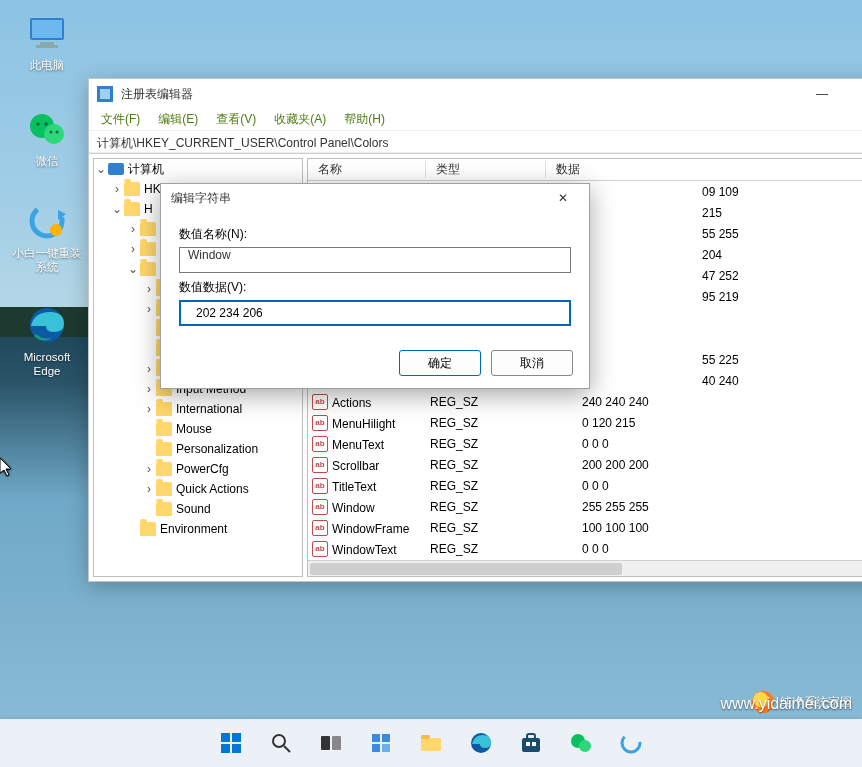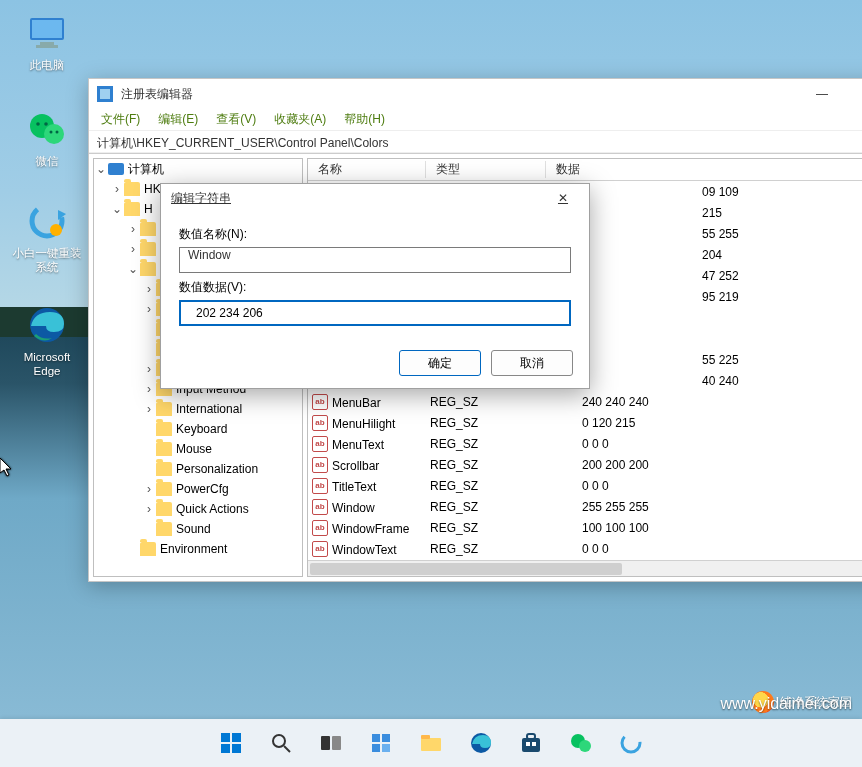--- a/index.html
+++ b/index.html
@@ -43,21 +43,21 @@
 .listbody { flex:1; overflow:auto; position:relative; }
 .row { display:flex; height:21px; align-items:center; }
 .row .c1 { width:118px; display:flex; align-items:flex-end; padding-left:4px; }
 .row .c2 { width:120px; padding-left:4px; } .row .c3 { flex:1; padding-left:4px;margin-left:32px; }
 .vico { width:16px; height:16px; margin-right:4px; background:#fff; border:1px solid #c24a4a; border-radius:2px; display:flex; align-items:center; justify-content:center; font-size:8px; color:#c24a4a; font-weight:bold; }
 .listscroll { height:16px; background:#f0f0f0; border-top:1px solid #d0d0d0; position:relative; }
 .listscroll::after { content:""; position:absolute; left:2px; top:2px; height:12px; width:50%; background:#cfcfcf; border-radius:2px; }
 
 
 .dialog { position:absolute; left:160px; top:183px; width:430px; background:#fff; border:1px solid #a0a0a0; box-shadow: 0 6px 24px rgba(0,0,0,0.35); }
-.dialog .dtitle { height:28px; display:flex; align-items:center; padding:0 10px; color:#333;text-decoration:underline; }
+.dialog .dtitle { height:28px; display:flex; align-items:center; padding:0 10px; color:#333; }
 .dialog .dclose { margin-left:auto; width:32px; text-align:center; }
 .dialog .dbody { padding: 8px 18px 12px; }
 .dialog label { display:block; margin:6px 0 4px; }
 .dialog .field { width:100%; height:26px; border:1px solid #7a7a7a; padding:0 8px; background:#fff; }
 .dialog .field.ro { color:#333; }
 .dialog .field.focus { border:1px solid #0067c0; box-shadow: inset 0 0 0 1px #0067c0; padding-left: 16px; }
 .dialog .btnrow { display:flex; justify-content:flex-end; gap:10px; padding:12px 16px; }
 .dialog .btn { width:82px; height:26px; border:1px solid #888; background:#fdfdfd; border-radius:3px; display:flex; align-items:center; justify-content:center; }
 .dialog .btn.primary { border:1px solid #0067c0; }
 
@@ -205,25 +205,20 @@
           <span>Input Method</span>
         </div>
         <div class="node" style="padding-left: 48px;">
           <span class="arrow">›</span>
           <span class="fico"></span>
           <span>International</span>
         </div>
         <div class="node" style="padding-left: 48px;">
           <span class="arrow"></span>
           <span class="fico"></span>
-          <span>Keyboard</span>
-        </div>
-        <div class="node" style="padding-left: 48px;">
-          <span class="arrow"></span>
-          <span class="fico"></span>
           <span>Mouse</span>
         </div>
         <div class="node" style="padding-left: 48px;">
           <span class="arrow"></span>
           <span class="fico"></span>
           <span>Personalization</span>
         </div>
         <div class="node" style="padding-left: 48px;">
           <span class="arrow">›</span>
           <span class="fico"></span>
@@ -298,21 +293,21 @@
             <div class="c3" style="text-align:left; padding-left:124px;">55 225</div>
           </div>
           <div class="row">
             <div class="c1"></div>
             <div class="c2"></div>
             <div class="c3" style="text-align:left; padding-left:124px;">40 240</div>
           </div>
           <div class="row">
             <div class="c1">
               <span class="vico">ab</span>
-              <span>MenuBar</span>
+              <span>Actions</span>
             </div>
             <div class="c2">REG_SZ</div>
             <div class="c3">240 240 240</div>
           </div>
           <div class="row">
             <div class="c1">
               <span class="vico">ab</span>
               <span>MenuHilight</span>
             </div>
             <div class="c2">REG_SZ</div>

